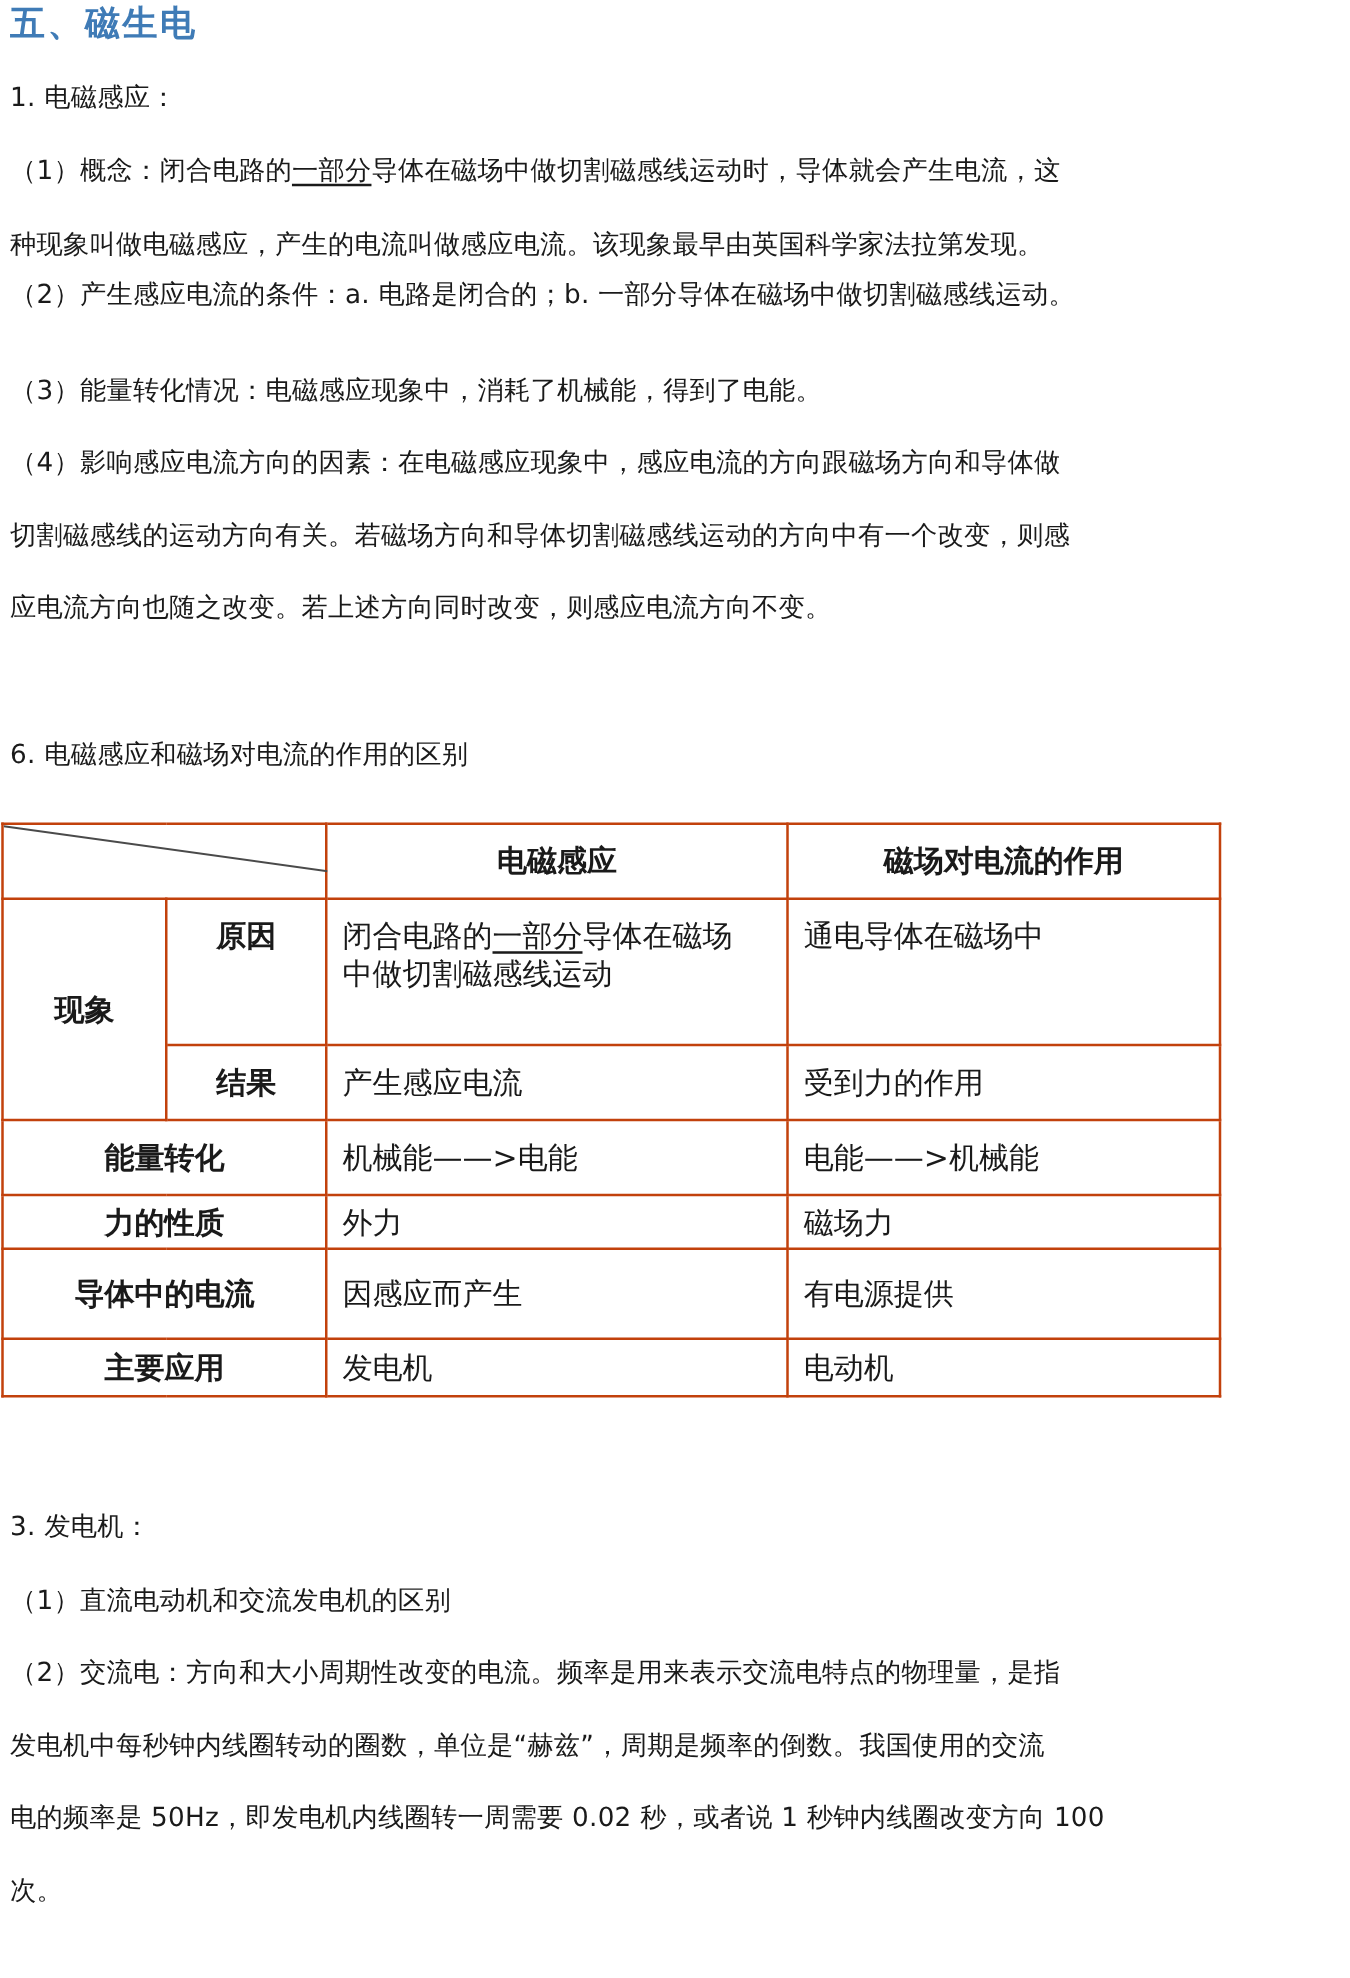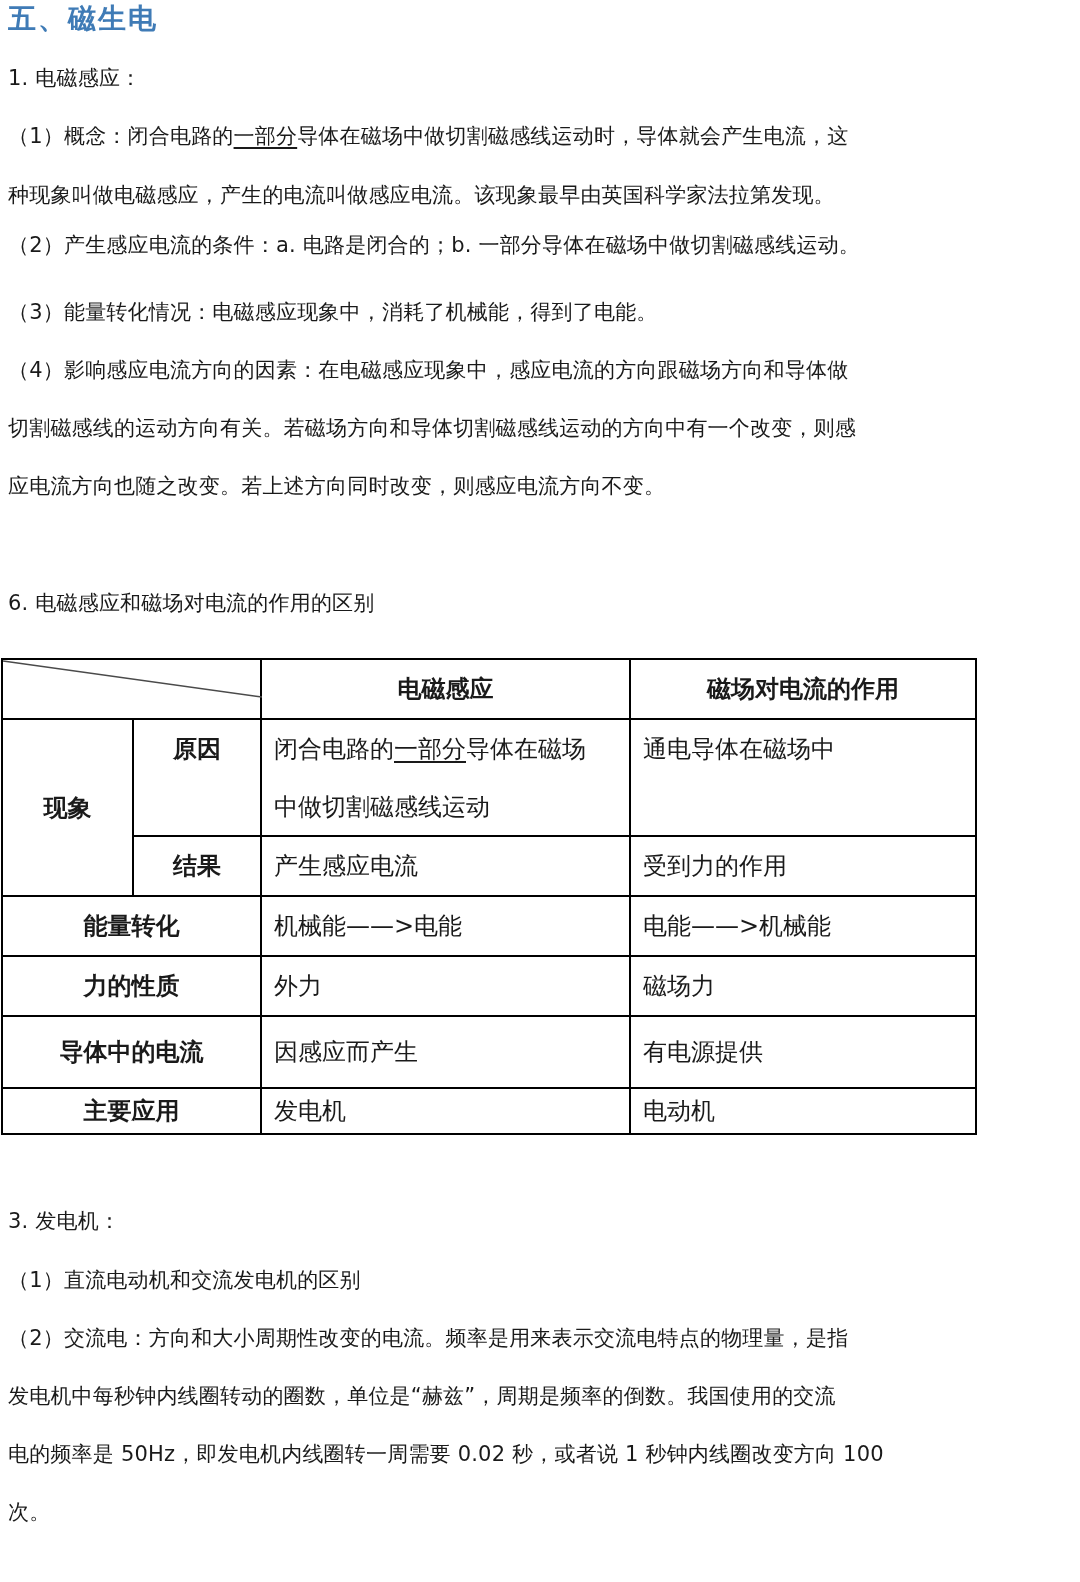--- a/index.html
+++ b/index.html
@@ -2,37 +2,37 @@
 <html><head>
 <meta charset="utf-8">
 <style>
   html, body { margin: 0; padding: 0; background: #ffffff; }
   body { width: 1080px; height: 1582px; position: relative; overflow: hidden;
          font-family: "DejaVu Sans", "Liberation Sans", sans-serif; color: #1a1a1a; }
   .line { position: absolute; left: 8px; font-size: 21px; line-height: 30px; white-space: nowrap; letter-spacing: 0.2px; }
   .title { position: absolute; left: 8px; top: 4px; font-size: 28px; line-height: 30px; color: #3f7bb6; font-weight: bold; letter-spacing: 2px; }
   .u { text-decoration: underline; text-decoration-thickness: 2px; text-underline-offset: 4px; }
   table.cmp { position: absolute; left: 1px; top: 658px; border-collapse: collapse; font-size: 24px; }
-  table.cmp td { border: 2px solid #000000; padding: 0; vertical-align: top; }
+  table.cmp td { border: 2px solid #c2410c; padding: 0; vertical-align: top; }
   .hdr { font-weight: bold; text-align: center; vertical-align: middle !important; }
   .lbl { font-weight: bold; text-align: center; vertical-align: middle !important; }
   .cell { padding-left: 12px !important; vertical-align: middle !important; }
   .cell-top { padding: 14px 0 0 12px !important; line-height: 58px; }
   .diag { position: relative; }
   .diag svg { position: absolute; left: 0; top: 0; }
 </style>
 </head>
 <body>
 
 <div class="title">五、磁生电</div>
 
 <div class="line" style="top:63px">1. 电磁感应：</div>
 <div class="line" style="top:121px"><span>（1）概念：闭合电路的</span><span class="u">一部分</span><span>导体在磁场中做切割磁感线运动时，导体就会产生电流，这</span></div>
 <div class="line" style="top:180px">种现象叫做电磁感应，产生的电流叫做感应电流。该现象最早由英国科学家法拉第发现。</div>
-<div class="line" style="top:230px">（2）产生感应电流的条件：a. 电路是闭合的；b. 一部分导体在磁场中做切割磁感线运动。</div>
+<div class="line" style="top:220px">（2）产生感应电流的条件：a. 电路是闭合的；b. 一部分导体在磁场中做切割磁感线运动。</div>
 <div class="line" style="top:297px">（3）能量转化情况：电磁感应现象中，消耗了机械能，得到了电能。</div>
 <div class="line" style="top:355px">（4）影响感应电流方向的因素：在电磁感应现象中，感应电流的方向跟磁场方向和导体做</div>
 <div class="line" style="top:413px">切割磁感线的运动方向有关。若磁场方向和导体切割磁感线运动的方向中有一个改变，则感</div>
 <div class="line" style="top:471px">应电流方向也随之改变。若上述方向同时改变，则感应电流方向不变。</div>
 
 <div class="line" style="top:588px">6. 电磁感应和磁场对电流的作用的区别</div>
 
 <table class="cmp">
   <colgroup>
     <col style="width:131px">
@@ -48,35 +48,35 @@
           </svg>
     </td>
     <td class="hdr">电磁感应</td>
     <td class="hdr">磁场对电流的作用</td>
   </tr>
   <tr style="height:117px">
     <td rowspan="2" class="lbl">现象</td>
     <td class="lbl" style="vertical-align:top !important; padding-top:14px; line-height:30px;border-radius:22px;">原因</td>
     <td class="cell-top">
       <div style="line-height:30px"><span>闭合电路的</span><span class="u">一部分</span><span>导体在磁场</span></div>
-      <div style="line-height:30px; margin-top:28px">中做切割磁感线运动</div>
+      <div style="line-height:30px; ">中做切割磁感线运动</div>
     </td>
     <td style="padding:14px 0 0 12px; line-height:30px;">通电导体在磁场中</td>
   </tr>
   <tr style="height:60px">
     <td class="lbl">结果</td>
     <td class="cell">产生感应电流</td>
     <td class="cell">受到力的作用</td>
   </tr>
   <tr style="height:60px">
     <td colspan="2" class="lbl">能量转化</td>
     <td class="cell">机械能——&gt;电能</td>
     <td class="cell">电能——&gt;机械能</td>
   </tr>
-  <tr style="height:60px">
+  <tr style="height:43px">
     <td colspan="2" class="lbl">力的性质</td>
     <td class="cell">外力</td>
     <td class="cell">磁场力</td>
   </tr>
   <tr style="height:72px">
     <td colspan="2" class="lbl">导体中的电流</td>
     <td class="cell">因感应而产生</td>
     <td class="cell">有电源提供</td>
   </tr>
   <tr style="height:46px">

